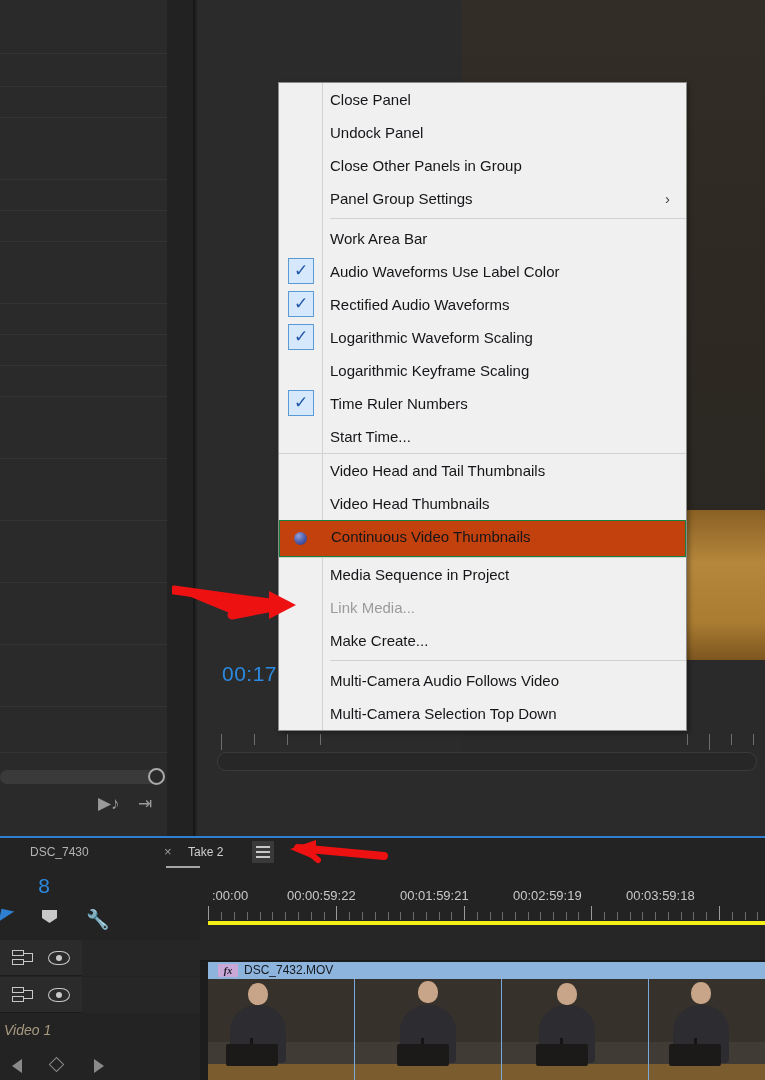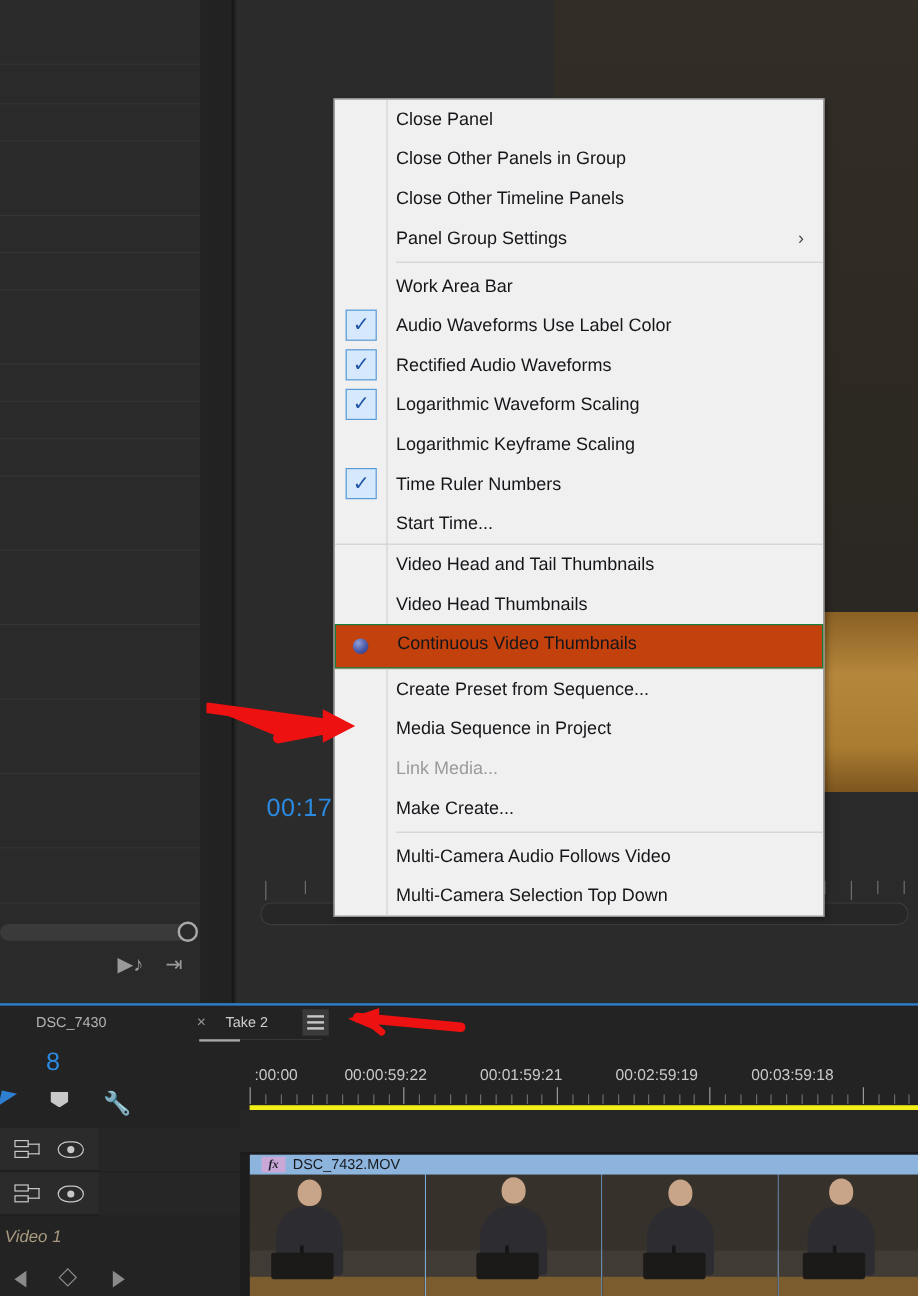--- a/index.html
+++ b/index.html
@@ -484,22 +484,22 @@
           </div>
         </div>
       </div>
     </div>
   </div>
 
   <div class="ctx-menu">
     <div class="ctx-gutter"></div>
 
     <div class="mi">Close Panel</div>
+    <div class="mi">Undock Panel</div>
     <div class="mi">Close Other Panels in Group</div>
-    <div class="mi">Close Other Timeline Panels</div>
     <div class="mi">
       <span>Panel Group Settings</span>
       <span class="submenu-arrow">›</span>
     </div>
 
     <div class="ctx-sep"></div>
 
     <div class="mi">Work Area Bar</div>
     <div class="mi">
       <span class="check">✓</span>
@@ -524,21 +524,20 @@
 
     <div class="mi">Video Head and Tail Thumbnails</div>
     <div class="mi">Video Head Thumbnails</div>
     <div class="mi sel">
       <span class="bullet"></span>
       <span>Continuous Video Thumbnails</span>
     </div>
 
     <div class="ctx-sep-full"></div>
 
-    <div class="mi">Create Preset from Sequence...</div>
     <div class="mi">Media Sequence in Project</div>
     <div class="mi disabled">Link Media...</div>
     <div class="mi">Make Create...</div>
 
     <div class="ctx-sep"></div>
 
     <div class="mi">Multi-Camera Audio Follows Video</div>
     <div class="mi">Multi-Camera Selection Top Down</div>
   </div>
 

